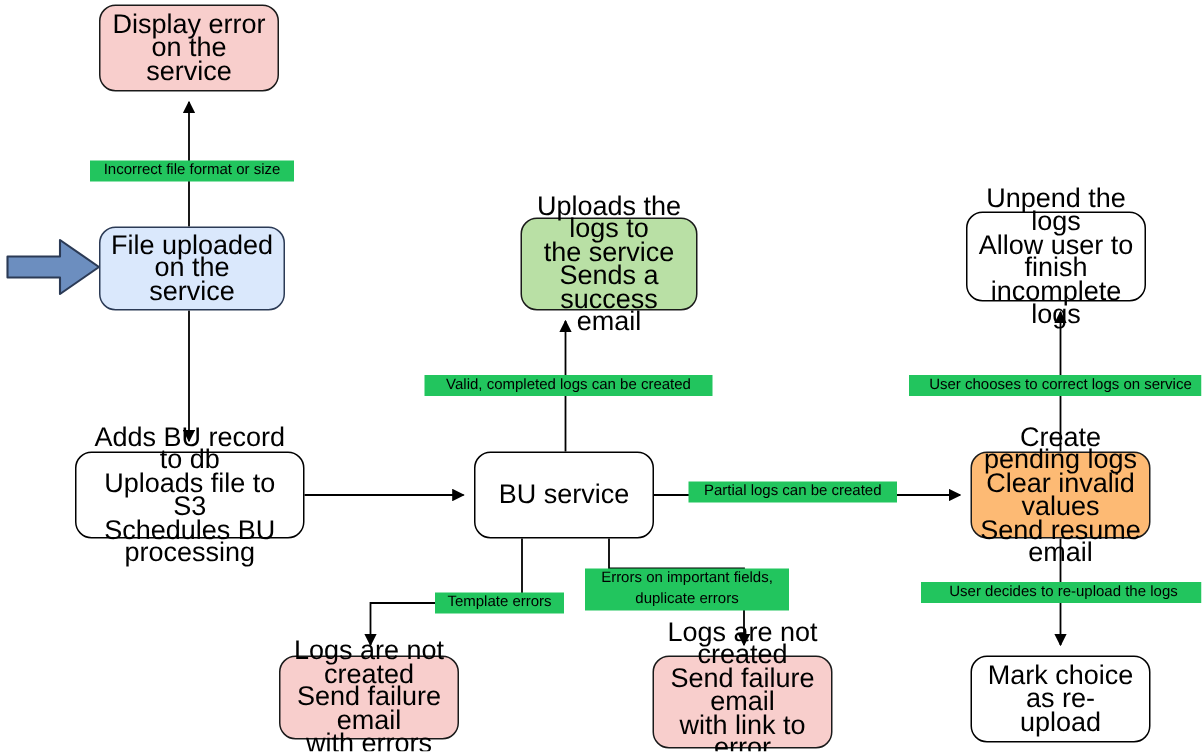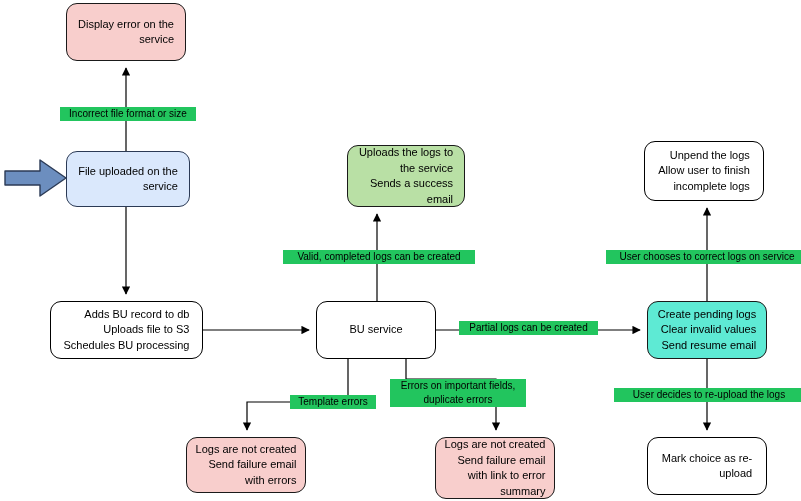--- a/index.html
+++ b/index.html
@@ -29,31 +29,31 @@
   }
   .node {
     position: absolute;
     box-sizing: border-box;
     border: 1.2px solid #000000;
     border-radius: 11px;
     background: #ffffff;
     display: flex;
     align-items: center;
     justify-content: center;
-    text-align: right;
+    text-align: center;
     line-height: 15.5px;
-    font-size: 11px;
+    font-size: 18px;
     color: #000000;
     white-space: pre-line;
     padding: 2px 5px;
   }
   .node.pink   { background: #f8cecc; border-color: #1a1a1a; }
   .node.blue   { background: #dae8fc; border-color: #2b3a55; }
   .node.green  { background: #b9e0a5; border-color: #1a1a1a; }
-  .node.yellow { background: #5eead4; border-color: #1a1a1a; }
+  .node.yellow { background: #fdba74; border-color: #1a1a1a; }
   .node.plain  { background: #ffffff; border-color: #000000; }
 
   .edge-label {
     position: absolute;
     font-size: 10px;
     line-height: 14px;
     color: #000000;
     text-align: center;
     white-space: pre-line;
     background: #22c55e;

